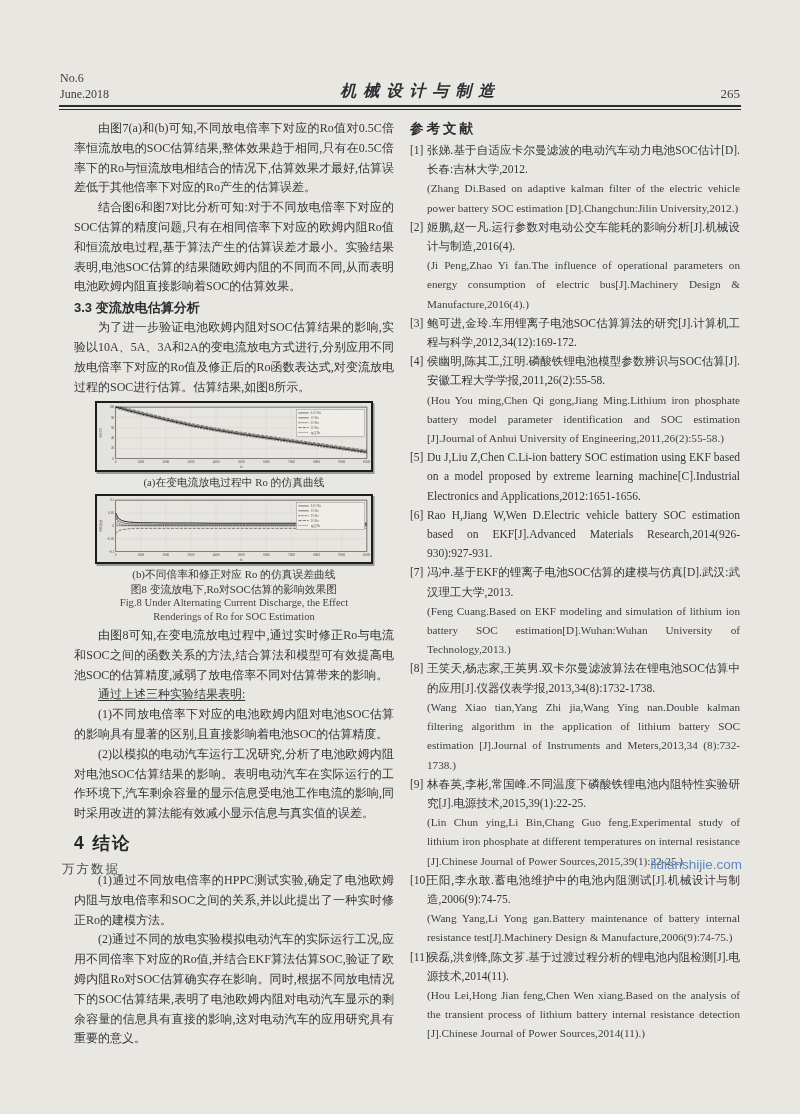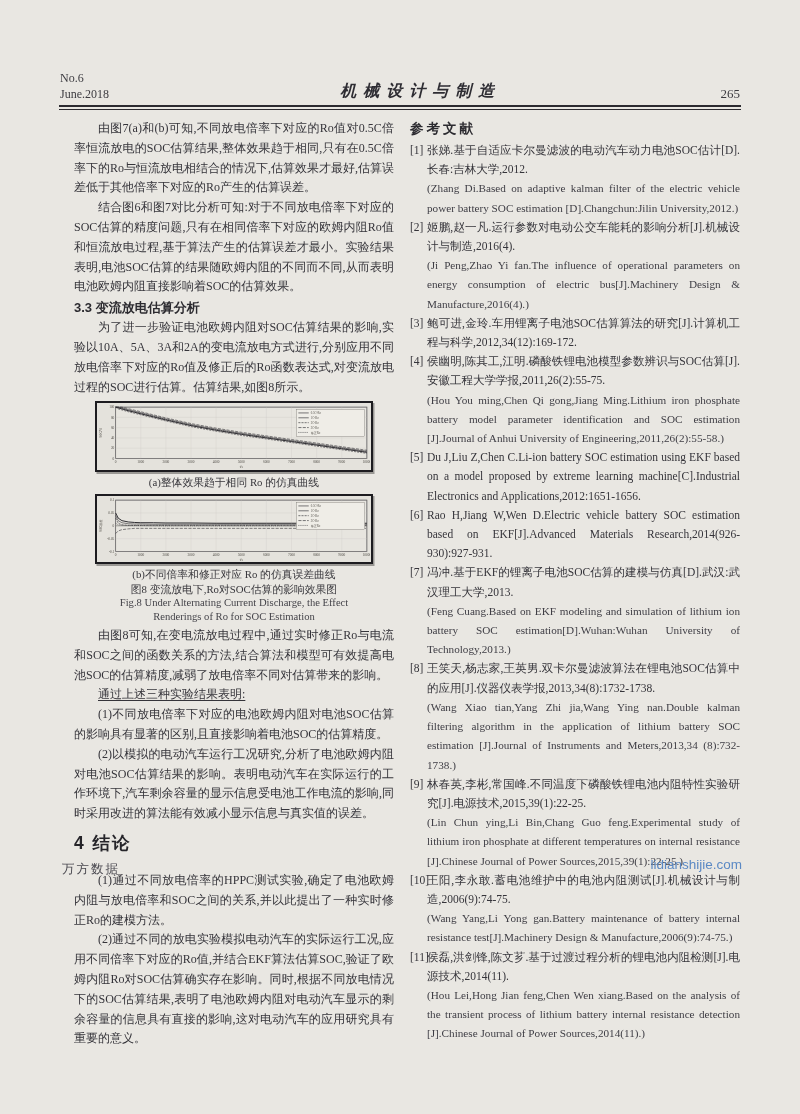--- a/index.html
+++ b/index.html
@@ -126,21 +126,21 @@
               <line x1="193" x2="203" y1="18" y2="18" stroke="#2c2b30" stroke-width="0.6" stroke-dasharray="2,1"></line>
               <text x="205" y="19.1" font-size="2.9" fill="#55524c">2C-Ro</text>
               <line x1="193" x2="203" y1="22.700000000000003" y2="22.700000000000003" stroke="#2c2b30" stroke-width="0.6" stroke-dasharray="3,1.2"></line>
               <text x="205" y="23.800000000000004" font-size="2.9" fill="#55524c">3C-Ro</text>
               <line x1="193" x2="203" y1="27.4" y2="27.4" stroke="#2c2b30" stroke-width="0.6" stroke-dasharray="1,1"></line>
               <text x="205" y="28.5" font-size="2.9" fill="#55524c">修正Ro</text>
               <text x="138" y="61.3" font-size="3.3" text-anchor="middle" fill="#55524c">t/s</text>
               <text x="3.6" y="27.75" font-size="3.1" text-anchor="middle" fill="#55524c" transform="rotate(-90 3.6 27.75)">SOC/%</text>
             </svg>
         </div>
-        <figcaption class="figcap-sub">(a)整体效果趋于相同 Ro 的仿真曲线</figcaption>
+        <figcaption class="figcap-sub">(a)在变电流放电过程中 Ro 的仿真曲线</figcaption>
         <div class="chartbox">
           <svg id="chartB" viewBox="0 0 262 62">
               <rect x="17" y="3" width="242" height="49.5" fill="#e7e5df" stroke="#3a393e" stroke-width="0.7"></rect>
               <line x1="17" y1="3" x2="17" y2="52.5" stroke="#c8c6bf" stroke-width="0.25"></line>
               <text x="17" y="56.5" font-size="3.3" text-anchor="middle" fill="#55524c">0</text>
               <line x1="41.2" y1="3" x2="41.2" y2="52.5" stroke="#c8c6bf" stroke-width="0.25"></line>
               <text x="41.2" y="56.5" font-size="3.3" text-anchor="middle" fill="#55524c">1000</text>
               <line x1="65.4" y1="3" x2="65.4" y2="52.5" stroke="#c8c6bf" stroke-width="0.25"></line>
               <text x="65.4" y="56.5" font-size="3.3" text-anchor="middle" fill="#55524c">2000</text>
               <line x1="89.6" y1="3" x2="89.6" y2="52.5" stroke="#c8c6bf" stroke-width="0.25"></line>
@@ -209,21 +209,21 @@
           <p class="para">(2)通过不同的放电实验模拟电动汽车的实际运行工况,应用不同倍率下对应的Ro值,并结合EKF算法估算SOC,验证了欧姆内阻Ro对SOC估算确实存在影响。同时,根据不同放电情况下的SOC估算结果,表明了电池欧姆内阻对电动汽车显示的剩余容量的信息具有直接的影响,这对电动汽车的应用研究具有重要的意义。</p>
         </div>
     </section>
 
     <section class="col-right">
       <h3 class="ref-h">参考文献</h3>
       <div id="ref-list">
           <div class="ref"><span class="ref-label">[1]</span><span>张娣.基于自适应卡尔曼滤波的电动汽车动力电池SOC估计[D].长春:吉林大学,2012.</span><div class="ref-en">(Zhang Di.Based on adaptive kalman filter of the electric vehicle power battery SOC estimation [D].Changchun:Jilin University,2012.)</div></div>
           <div class="ref"><span class="ref-label">[2]</span><span>姬鹏,赵一凡.运行参数对电动公交车能耗的影响分析[J].机械设计与制造,2016(4).</span><div class="ref-en">(Ji Peng,Zhao Yi fan.The influence of operational parameters on energy consumption of electric bus[J].Machinery Design &amp; Manufacture,2016(4).)</div></div>
           <div class="ref"><span class="ref-label">[3]</span><span>鲍可进,金玲.车用锂离子电池SOC估算算法的研究[J].计算机工程与科学,2012,34(12):169-172.</span></div>
-          <div class="ref"><span class="ref-label">[4]</span><span>侯幽明,陈其工,江明.磷酸铁锂电池模型参数辨识与SOC估算[J].安徽工程大学学报,2011,26(2):55-75.</span><div class="ref-en">(Hou You ming,Chen Qi gong,Jiang Ming.Lithium iron phosphate battery model parameter identification and SOC estimation [J].Journal of Anhui University of Engineering,2011,26(2):55-58.)</div></div>
+          <div class="ref"><span class="ref-label">[4]</span><span>侯幽明,陈其工,江明.磷酸铁锂电池模型参数辨识与SOC估算[J].安徽工程大学学报,2011,26(2):55-58.</span><div class="ref-en">(Hou You ming,Chen Qi gong,Jiang Ming.Lithium iron phosphate battery model parameter identification and SOC estimation [J].Journal of Anhui University of Engineering,2011,26(2):55-58.)</div></div>
           <div class="ref"><span class="ref-label">[5]</span><span>Du J,Liu Z,Chen C.Li-ion battery SOC estimation using EKF based on a model proposed by extreme learning machine[C].Industrial Electronics and Applications,2012:1651-1656.</span></div>
           <div class="ref"><span class="ref-label">[6]</span><span>Rao H,Jiang W,Wen D.Electric vehicle battery SOC estimation based on EKF[J].Advanced Materials Research,2014(926-930):927-931.</span></div>
           <div class="ref"><span class="ref-label">[7]</span><span>冯冲.基于EKF的锂离子电池SOC估算的建模与仿真[D].武汉:武汉理工大学,2013.</span><div class="ref-en">(Feng Cuang.Based on EKF modeling and simulation of lithium ion battery SOC estimation[D].Wuhan:Wuhan University of Technology,2013.)</div></div>
           <div class="ref"><span class="ref-label">[8]</span><span>王笑天,杨志家,王英男.双卡尔曼滤波算法在锂电池SOC估算中的应用[J].仪器仪表学报,2013,34(8):1732-1738.</span><div class="ref-en">(Wang Xiao tian,Yang Zhi jia,Wang Ying nan.Double kalman filtering algorithm in the application of lithium battery SOC estimation [J].Journal of Instruments and Meters,2013,34 (8):732-1738.)</div></div>
           <div class="ref"><span class="ref-label">[9]</span><span>林春英,李彬,常国峰.不同温度下磷酸铁锂电池内阻特性实验研究[J].电源技术,2015,39(1):22-25.</span><div class="ref-en">(Lin Chun ying,Li Bin,Chang Guo feng.Experimental study of lithium iron phosphate at different temperatures on internal resistance [J].Chinese Journal of Power Sources,2015,39(1):22-25.)</div></div>
           <div class="ref"><span class="ref-label">[10]</span><span>王阳,李永敢.蓄电池维护中的电池内阻测试[J].机械设计与制造,2006(9):74-75.</span><div class="ref-en">(Wang Yang,Li Yong gan.Battery maintenance of battery internal resistance test[J].Machinery Design &amp; Manufacture,2006(9):74-75.)</div></div>
           <div class="ref"><span class="ref-label">[11]</span><span>侯磊,洪剑锋,陈文芗.基于过渡过程分析的锂电池内阻检测[J].电源技术,2014(11).</span><div class="ref-en">(Hou Lei,Hong Jian feng,Chen Wen xiang.Based on the analysis of the transient process of lithium battery internal resistance detection [J].Chinese Journal of Power Sources,2014(11).)</div></div>
         </div>
     </section>
 

